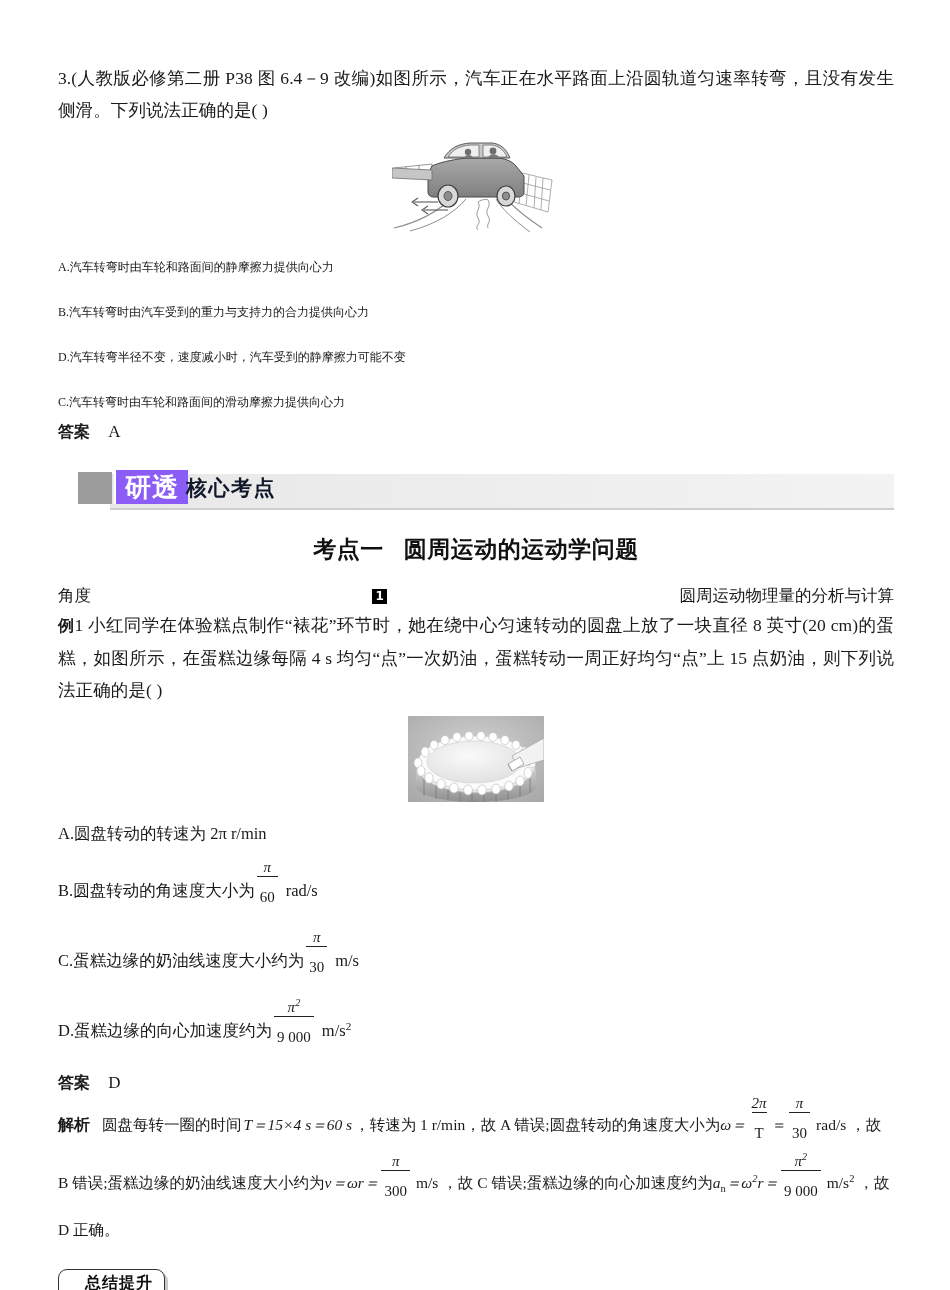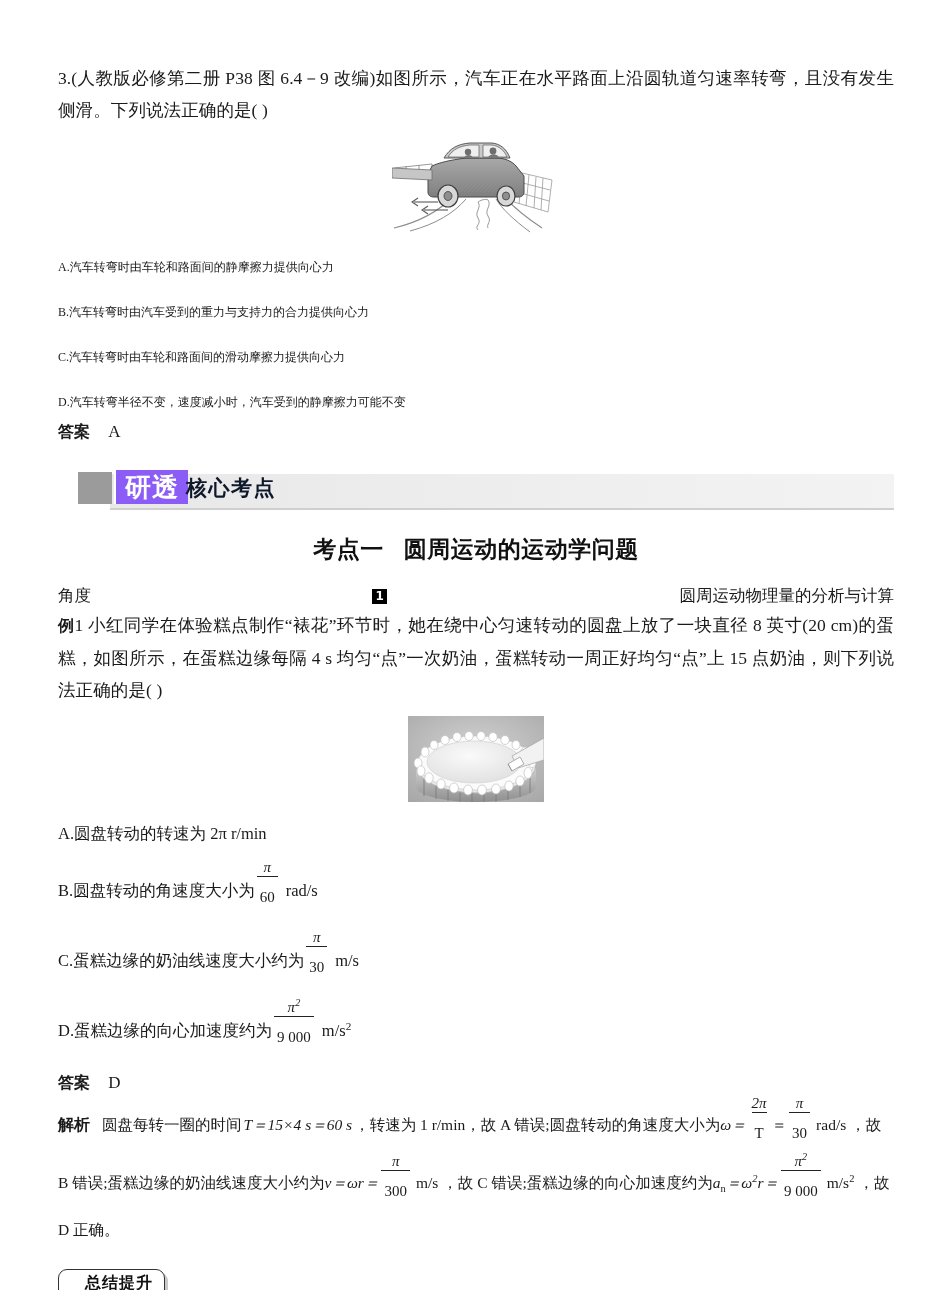--- a/index.html
+++ b/index.html
@@ -302,22 +302,22 @@
           <path d="M96,64 C100,70 92,74 96,80 C100,86 94,88 96,92"></path>
           <path d="M86,66 C90,63 96,63 96,64"></path>
         </g>
       </svg>
     </div>
   </div>
 
   <div>
     <div class="opt">A.汽车转弯时由车轮和路面间的静摩擦力提供向心力</div>
     <div class="opt">B.汽车转弯时由汽车受到的重力与支持力的合力提供向心力</div>
+    <div class="opt">D.汽车转弯半径不变，速度减小时，汽车受到的静摩擦力可能不变</div>
     <div class="opt">C.汽车转弯时由车轮和路面间的滑动摩擦力提供向心力</div>
-    <div class="opt">D.汽车转弯半径不变，速度减小时，汽车受到的静摩擦力可能不变</div>
   </div>
 
   <div class="ans-line">
     <span class="lbl-bold">答案</span>
     <span class="ans-val">A</span>
   </div>
 
   <div class="banner">
     <div class="banner-bg"></div>
     <div class="banner-leftblock"></div>

